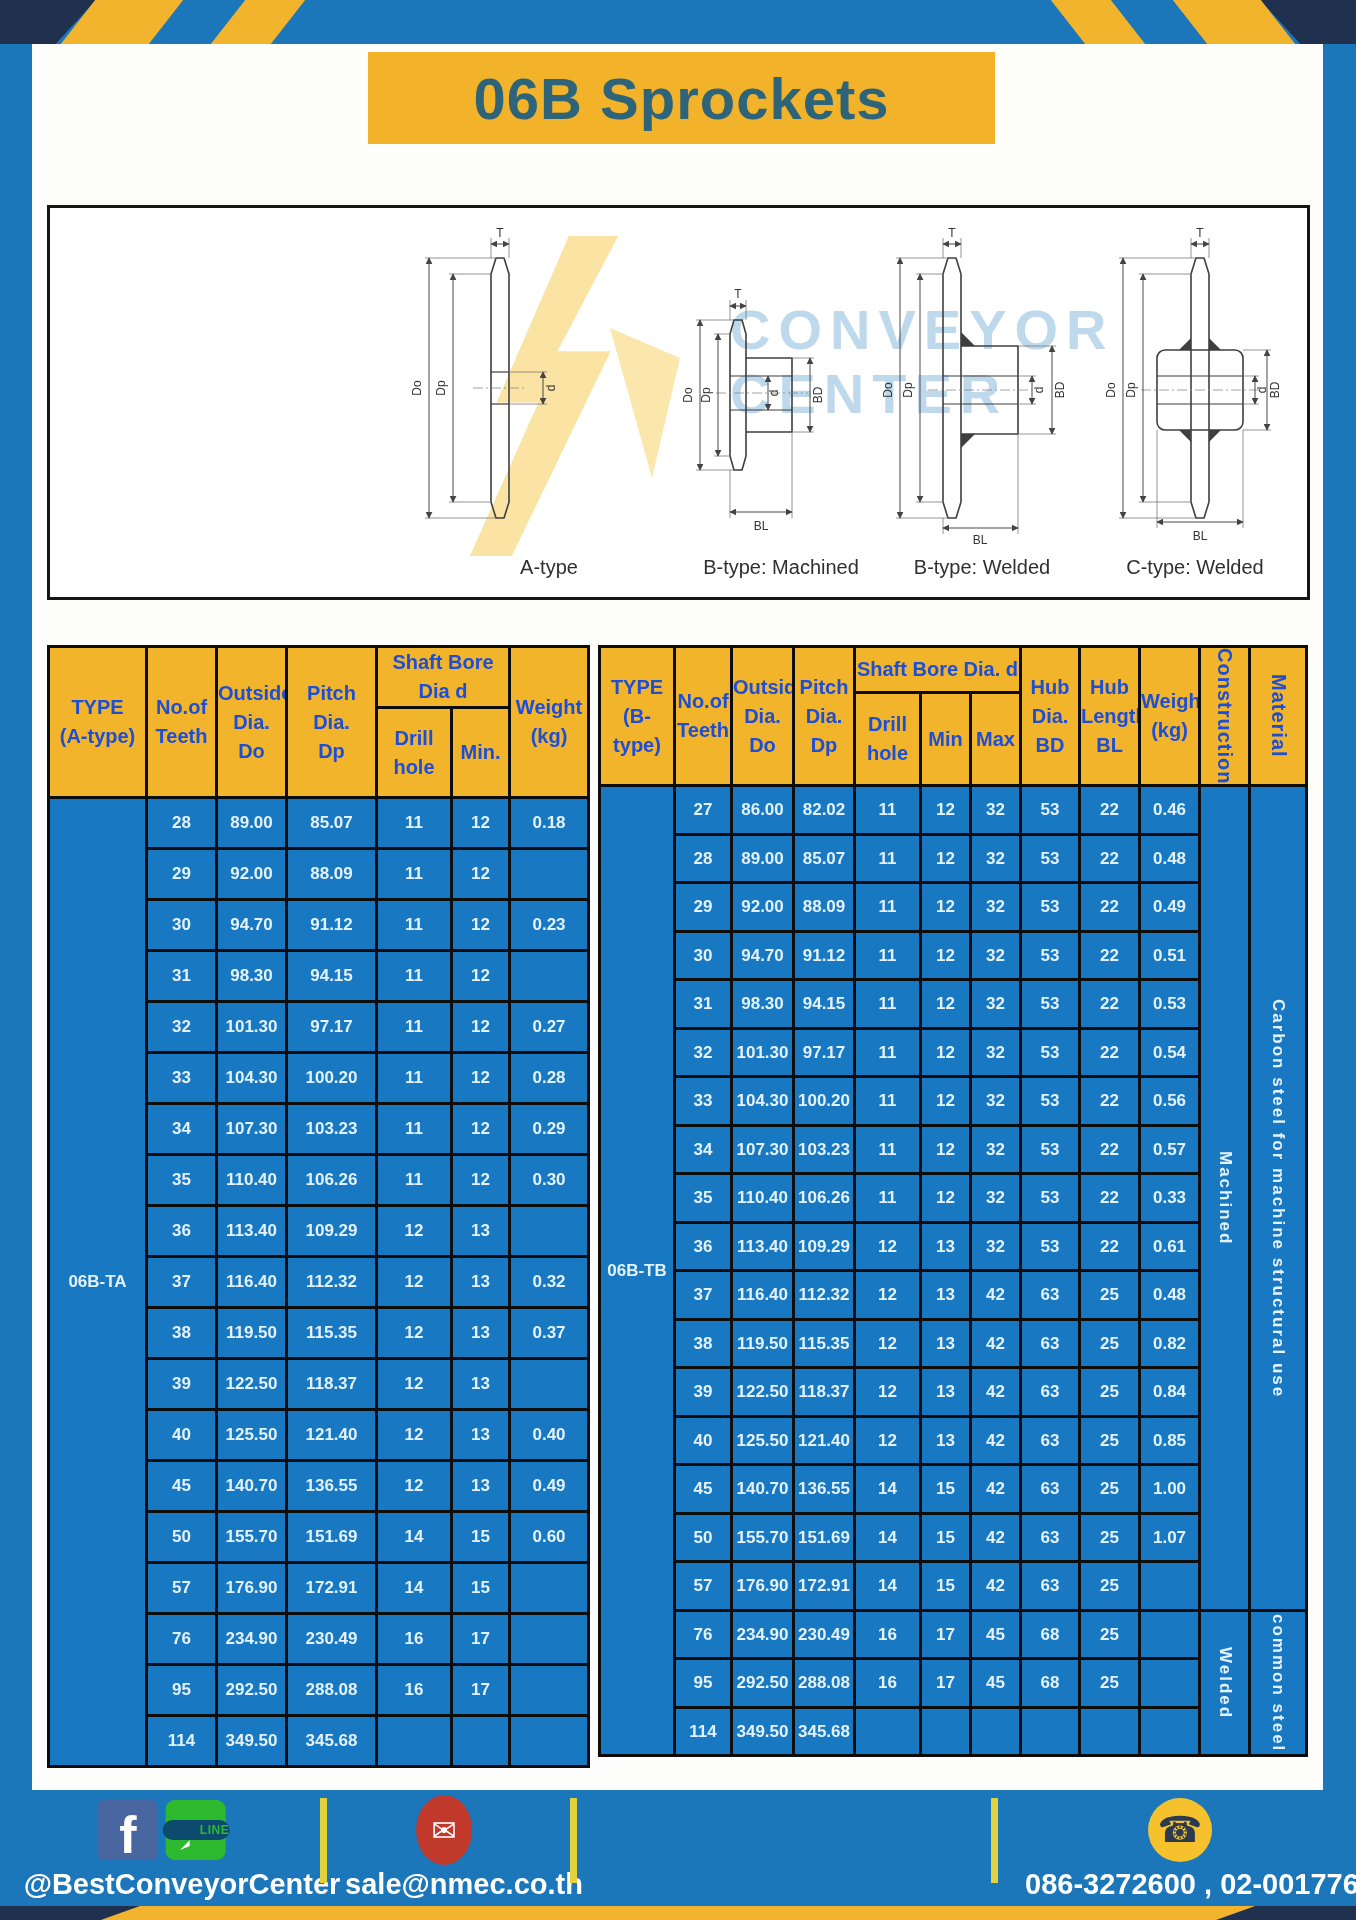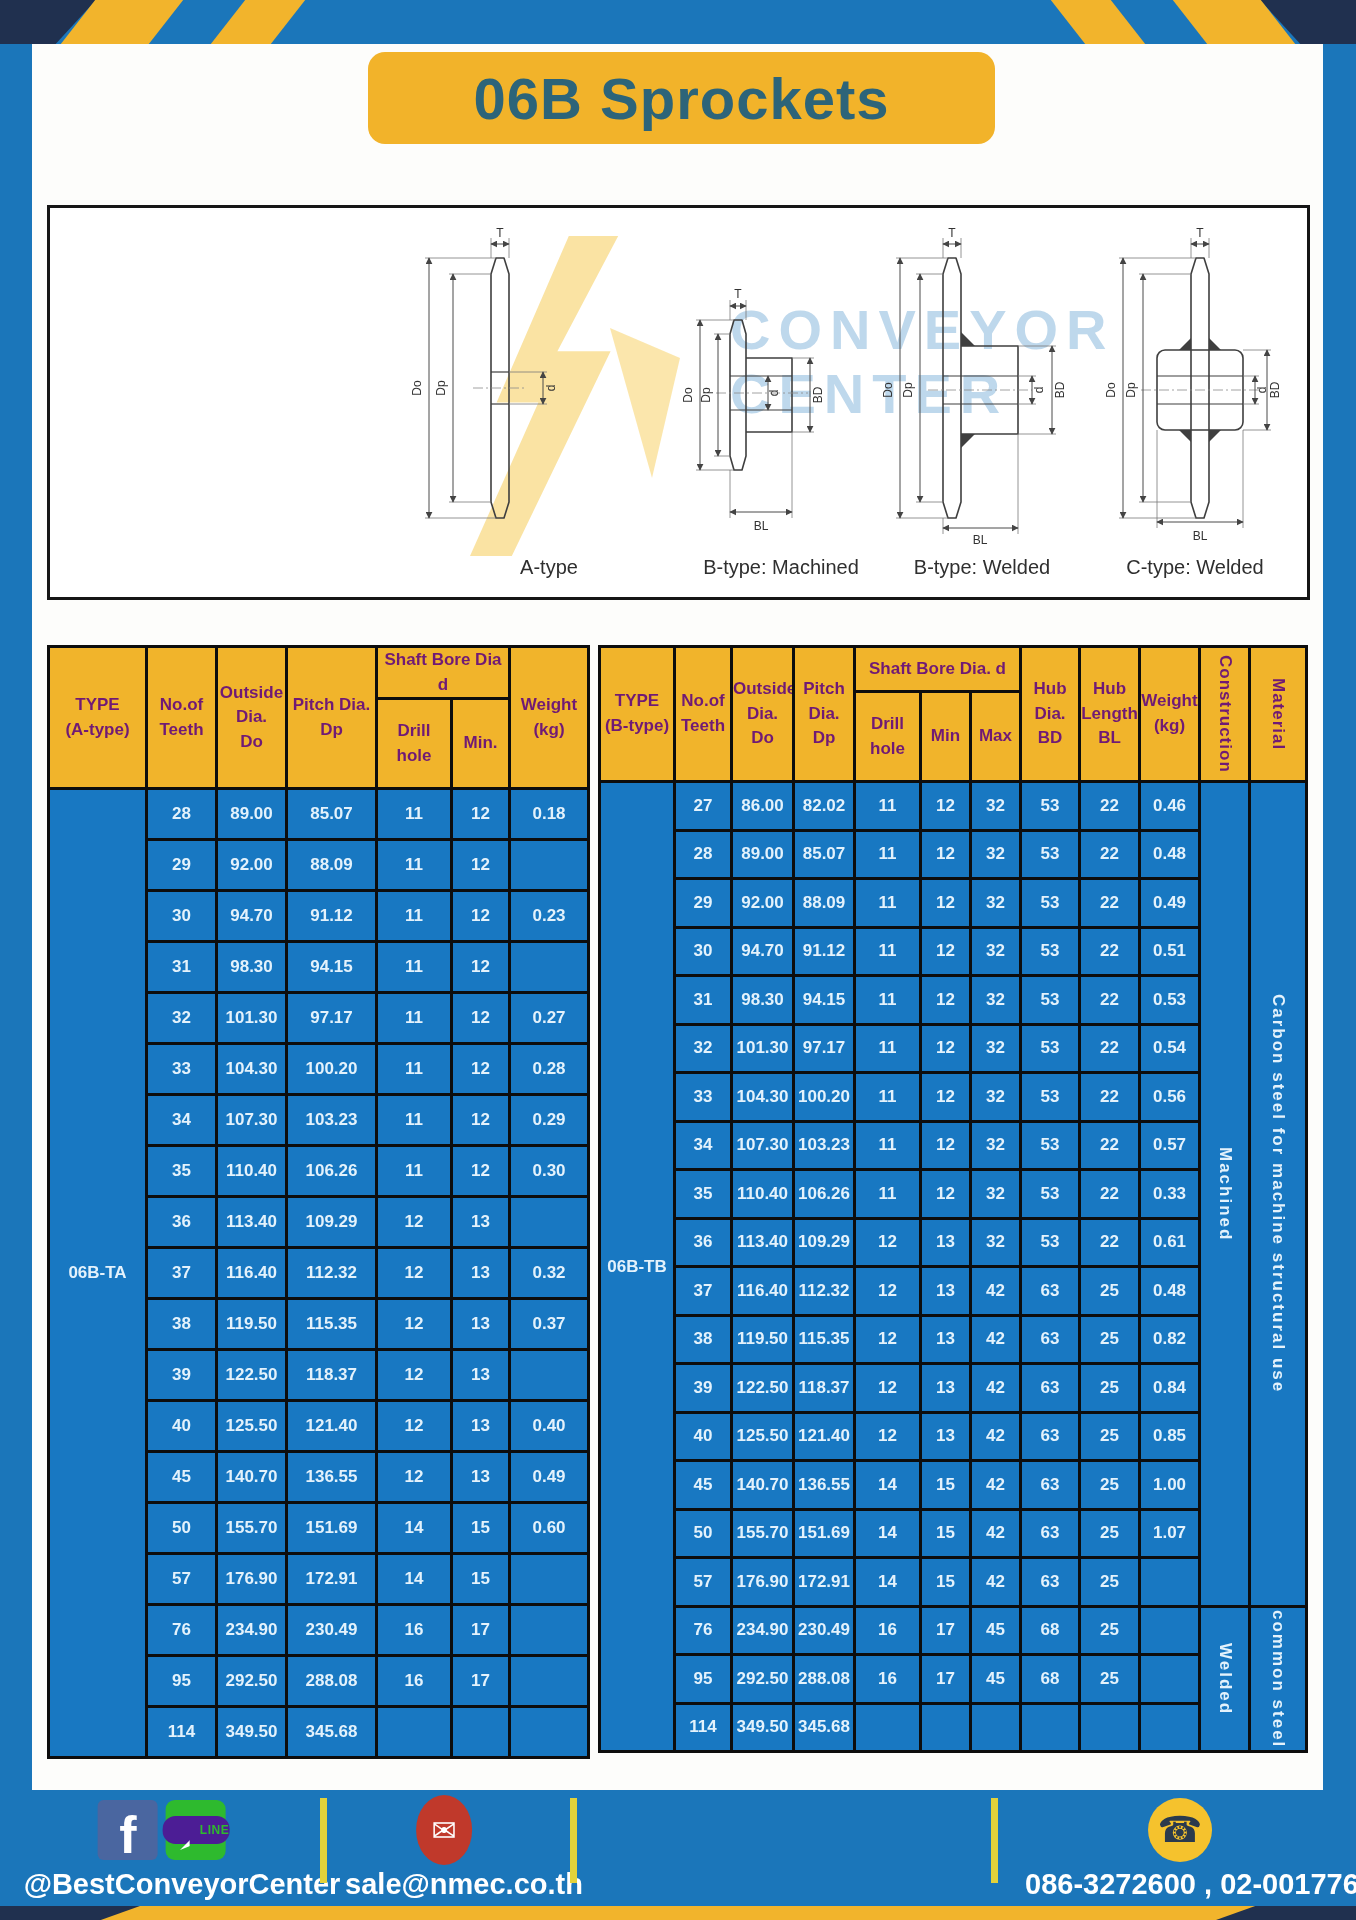--- a/index.html
+++ b/index.html
@@ -13,21 +13,21 @@
   .sL1{left:78px;width:88px;transform:skewX(-38deg);}
   .sL2{left:228px;width:60px;transform:skewX(-38deg);}
   .sR1{right:78px;width:88px;transform:skewX(38deg);}
   .sR2{right:228px;width:60px;transform:skewX(38deg);}
   .corner-navy{position:absolute;top:0;height:44px;background:#20304f;}
   .cnL{left:0;width:96px;clip-path:polygon(0 0,100% 0,58% 100%,0 100%);}
   .cnR{right:0;width:96px;clip-path:polygon(0 0,100% 0,100% 100%,42% 100%);}
 
   
   .title-box{position:absolute;left:368px;top:52px;width:627px;height:92px;background:#f2b32a;
-             display:flex;align-items:center;justify-content:center;border-radius:17px;}
+             display:flex;align-items:center;justify-content:center;}
   .title-box span{font-size:58px;font-weight:800;color:#2d6479;letter-spacing:1px;}
 
   
   .spec-panel{position:absolute;left:47px;top:205px;width:1263px;height:395px;background:#fff;
               border:3px solid #161616;box-sizing:border-box;}
   .spec-lines{position:absolute;left:25px;top:92px;z-index:2;}
   .spec-lines div{font-size:25px;font-weight:700;color:#1d5a75;line-height:49px;white-space:nowrap;}
   .caption{position:absolute;top:348px;transform:translateX(-50%);font-size:20px;color:#2f2f2f;z-index:2;white-space:nowrap;}
   .wm-text{position:absolute;left:680px;top:90px;z-index:0;color:rgba(126,178,218,.5);
            font-weight:800;font-size:56px;line-height:64px;letter-spacing:8px;}
@@ -41,42 +41,42 @@
   .cl{stroke:#8a8a8a;stroke-width:.8;stroke-dasharray:10 3 2 3;}
   .ext{stroke:#7a7a7a;stroke-width:.8;}
   .dim{stroke:#4a4a4a;stroke-width:1;}
   .dimtxt{font:12px "Liberation Sans",sans-serif;fill:#333;}
   .fillet{fill:#3f3f3f;stroke:none;}
 
   
   .spec-table{position:absolute;border-collapse:collapse;table-layout:fixed;}
   .spec-table th,.spec-table td{border:3px solid #0d0d0d;text-align:center;vertical-align:middle;
       padding:0;overflow:hidden;}
-  .spec-table th{background:#f1b42b;color:#701a75;font-weight:700;font-size:17px;white-space:pre-line;line-height:1.45;}
+  .spec-table th{background:#f1b42b;color:#1d4ed8;font-weight:700;font-size:20px;white-space:pre-line;line-height:1.45;}
   .spec-table td{background:#1878c2;color:#e3f2fc;font-weight:700;font-size:17px;}
   .table-a{left:47px;top:645px;width:540px;}
   .table-b{left:598px;top:645px;width:707px;}
   .table-a thead tr:first-child{height:45px;} .table-a thead tr:last-child{height:90px;}
   .table-b thead tr:first-child{height:45px;} .table-b thead tr:last-child{height:90px;}
   .table-a tbody tr{height:51px;} .table-b tbody tr{height:48.5px;}
   .typecell{font-size:19px;}
   .vert{writing-mode:vertical-rl;letter-spacing:2px;font-size:16px;}
   th.vert{letter-spacing:1px;}
   .matcell{font-size:15px;}
 
   
   .footer{position:absolute;left:0;top:1790px;width:1356px;height:130px;background:#1b76ba;}
   .fgroup{position:absolute;top:8px;transform:translateX(-50%);text-align:center;}
   .ficons{display:flex;justify-content:center;gap:8px;height:64px;align-items:center;margin-bottom:6px;}
   .ftext{font-size:29px;font-weight:700;color:#ffffff;white-space:nowrap;margin-left:40px;}
   .fdivider{position:absolute;top:8px;width:7px;height:85px;background:#e3d23b;}
   .fb-icon{width:60px;height:60px;background:#4a66a0;border-radius:6px;color:#fff;font-size:52px;font-weight:700;
            display:flex;align-items:flex-end;justify-content:center;line-height:.95;}
   .line-icon{width:60px;height:60px;background:#2eba2e;border-radius:9px;display:flex;align-items:center;justify-content:center;position:relative;}
-  .line-bubble{width:44px;height:28px;background:#4c1d95;border-radius:13px;color:#2eba2e;font-size:12px;font-weight:700;
+  .line-bubble{width:44px;height:20px;background:#0c4a6e;border-radius:13px;color:#2eba2e;font-size:12px;font-weight:700;
                display:flex;align-items:center;justify-content:center;letter-spacing:.5px;padding-left:37px;}
   .line-tail{position:absolute;left:14px;bottom:10px;width:10px;height:10px;background:#fff;
              clip-path:polygon(0 100%,100% 0,100% 60%);}
   .email-icon{width:56px;height:70px;background:#c0392b;border-radius:50%;display:flex;align-items:center;justify-content:center;
               color:#fff;font-size:30px;}
   .globe-icon{width:58px;height:72px;background:#27aae1;border-radius:50%;display:flex;align-items:center;justify-content:center;}
   .phone-icon{width:64px;height:64px;background:#f5c22d;border-radius:50%;display:flex;align-items:center;justify-content:center;
               color:#2b3a4d;font-size:36px;}
 
   .bottom-strip{position:absolute;left:0;top:1906px;width:1356px;height:14px;background:#f2b42c;}

